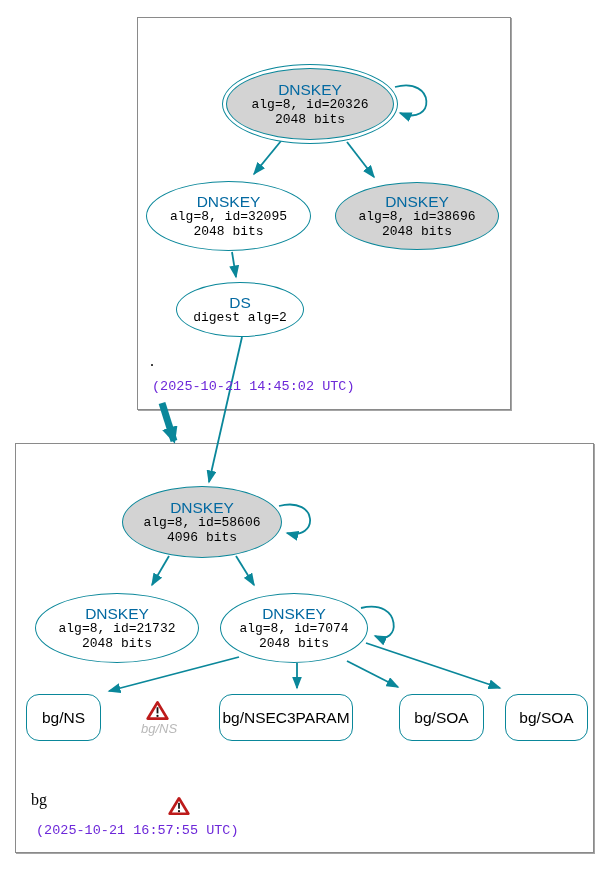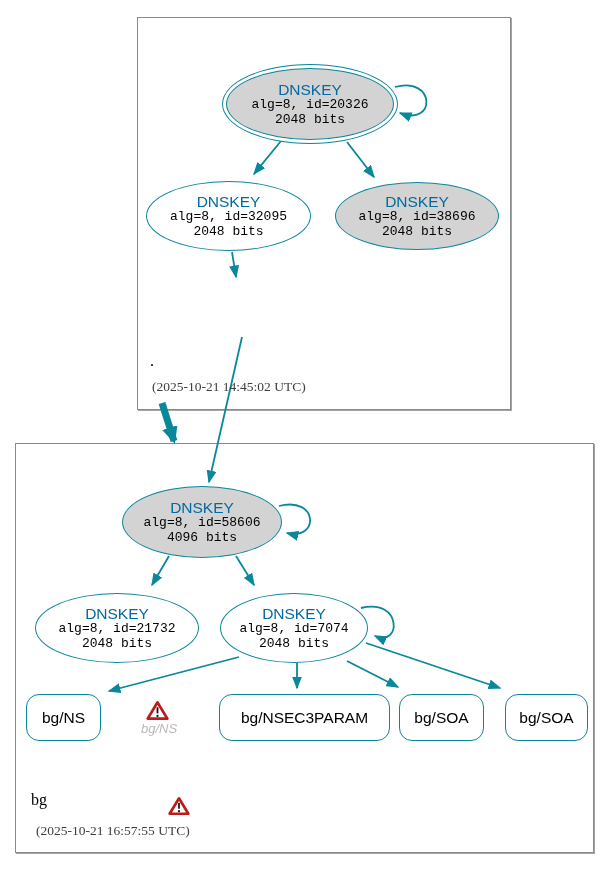--- a/index.html
+++ b/index.html
@@ -15,21 +15,21 @@
   .ellipse-outer{position:absolute;z-index:3;box-sizing:border-box;border:1.9px solid #0a879a;
                  border-radius:50%;background:#fff;padding:3px;}
   .ellipse-inner{width:100%;height:100%;box-sizing:border-box;border:1.9px solid #0a879a;
                  border-radius:50%;background:#d3d3d3;display:flex;flex-direction:column;
                  align-items:center;justify-content:center;text-align:center;}
   .node-title{font-family:"Liberation Sans",sans-serif;font-size:15.5px;color:#0369a1;line-height:17px;}
   .node-detail{font-family:Liberation Mono, monospace;font-size:13px;color:#000;line-height:14.5px;}
   .rrset{border:1.7px solid #0a879a;border-radius:13px;background:#fff;font-size:15.5px;color:#000;
          z-index:3;}
   .zone-name{position:absolute;z-index:3;font-family:"Liberation Serif",serif;font-size:16px;color:#000;}
-  .zone-ts{position:absolute;z-index:3;font-family:Liberation Serif, serif;font-size:13.5px;color:#404040;}
+  .zone-ts{position:absolute;z-index:3;font-family:Liberation Mono, monospace;font-size:13.5px;color:#6d28d9;}
   .warn{position:absolute;z-index:4;}
   .warn-label{position:absolute;z-index:4;font-family:"Liberation Sans",sans-serif;font-style:italic;
               font-size:13px;color:#b9b9b9;text-align:center;}
 </style>
 </head>
 <body>
 
 <div class="canvas">
 
   <div class="zone-box" style="left:137px;top:17px;width:372px;height:391px;"></div>
@@ -77,20 +77,24 @@
     <span class="node-detail">alg=8, id=32095</span>
     <span class="node-detail">2048 bits</span>
   </div>
 
   <div class="node ellipse gray" style="left:335px;top:182px;width:164px;height:68px;">
     <span class="node-title">DNSKEY</span>
     <span class="node-detail">alg=8, id=38696</span>
     <span class="node-detail">2048 bits</span>
   </div>
 
+  <div class="node ellipse" style="left:176px;top:282px;width:128px;height:55px;">
+    <span class="node-title">DS</span>
+    <span class="node-detail">digest alg=2</span>
+  </div>
 
   <div class="zone-name" style="left:150px;top:352px;">.</div>
   <div class="zone-ts" style="left:152px;top:379px;">(2025-10-21 14:45:02 UTC)</div>
 
   <div class="node ellipse gray" style="left:122px;top:486px;width:160px;height:72px;">
     <span class="node-title">DNSKEY</span>
     <span class="node-detail">alg=8, id=58606</span>
     <span class="node-detail">4096 bits</span>
   </div>
 
@@ -110,21 +114,21 @@
     <span>bg/NS</span>
   </div>
 
   <svg class="warn" style="left:146px;top:700px;" width="23" height="21" viewBox="0 0 23 21">
     <polygon points="11.5,2.4 21.3,18.6 1.7,18.6" fill="#ffffff" stroke="#bd1b1b" stroke-width="2.8" stroke-linejoin="round"></polygon>
     <rect x="10.6" y="7.2" width="1.8" height="6.2" fill="#111111"></rect>
     <circle cx="11.5" cy="15.9" r="1.15" fill="#111111"></circle>
   </svg>
   <div class="warn-label" style="left:129px;top:721px;width:60px;">bg/NS</div>
 
-  <div class="node rrset" style="left:219px;top:694px;width:171px;height:47px;">
+  <div class="node rrset" style="left:219px;top:694px;width:134px;height:47px;">
     <span>bg/NSEC3PARAM</span>
   </div>
 
   <div class="node rrset" style="left:399px;top:694px;width:85px;height:47px;">
     <span>bg/SOA</span>
   </div>
 
   <div class="node rrset" style="left:505px;top:694px;width:83px;height:47px;">
     <span>bg/SOA</span>
   </div>

